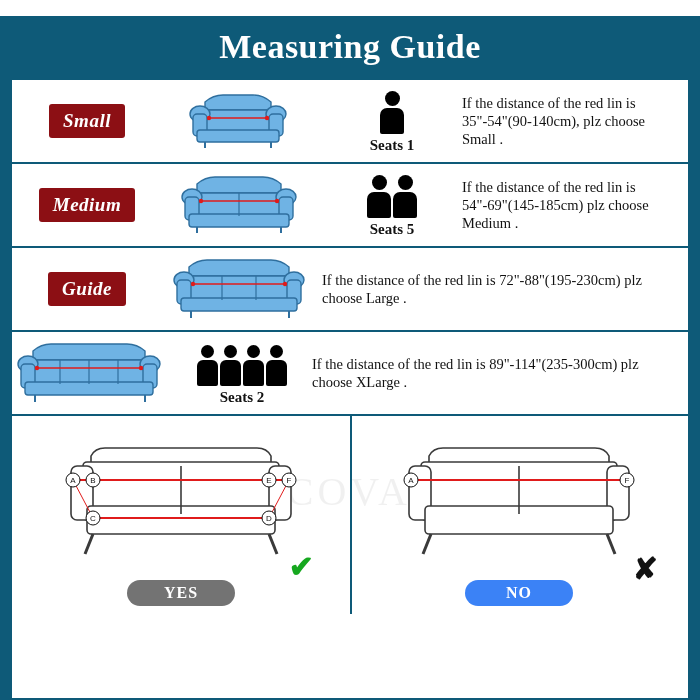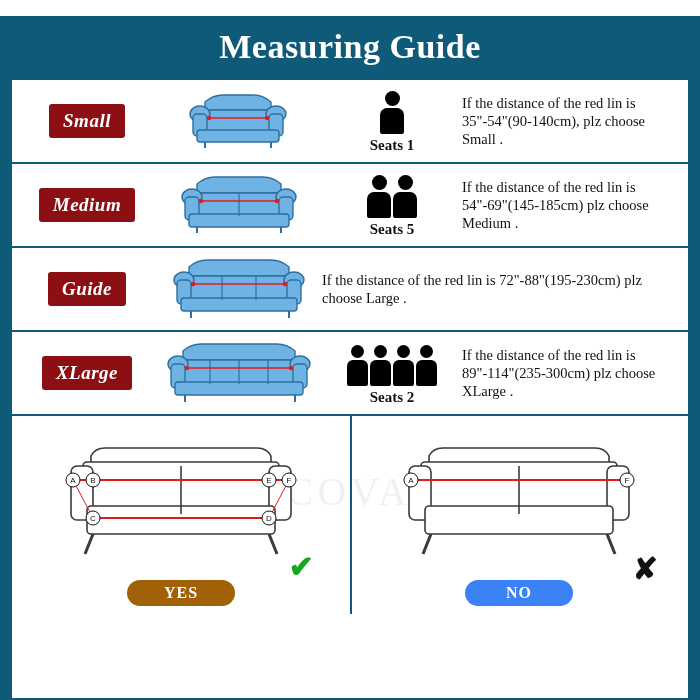--- a/index.html
+++ b/index.html
@@ -102,21 +102,21 @@
   .tag {
     position: absolute;
     bottom: 8px;
     width: 108px; height: 26px;
     border-radius: 13px;
     display: flex; align-items: center; justify-content: center;
     color: #ffffff; font-weight: bold; font-size: 16px;
     font-family: "Liberation Serif", serif;
     letter-spacing: 1px;
   }
-  .tag.yes { background: #a16207; left: 50%; transform: translateX(-50%); }
+  .tag.yes { background: #737373; left: 50%; transform: translateX(-50%); }
   .tag.no  { background: #3b82f6; left: 50%; transform: translateX(-50%); }
   .mark {
     position: absolute;
     font-size: 30px; font-weight: bold;
     font-family: "Liberation Serif", serif;
   }
   .mark.check { color: #16a81f; right: 36px; bottom: 30px; }
   .mark.cross { color: #111; right: 30px; bottom: 28px; }
   .watermark {
     position: absolute;
@@ -245,23 +245,20 @@
           </g>
           <line x1="26" y1="31" x2="118" y2="31" stroke="#e01b1b" stroke-width="1.6"></line>
           <circle cx="26" cy="31" r="2.2" fill="#e01b1b"></circle>
           <circle cx="118" cy="31" r="2.2" fill="#e01b1b"></circle>
         </svg>
       </div>
       <div class="cell-text">If the distance of the red lin is  72"-88"(195-230cm) plz choose Large .</div>
     </div>
 
     <div class="row">
-      <div class="cell-size">
-        <div class="size-badge">XLarge</div>
-      </div>
       <div class="cell-sofa">
         <svg width="150" height="74" viewBox="0 0 150 74">
           <g stroke="#2f6f9e" stroke-width="1.4" fill="#6fb3e4">
             <path d="M16 15 q8 -7 18 -7 h76 q10 0 18 7 v9 h-112 z"></path>
             <rect x="14" y="24" width="116" height="24" rx="3"></rect>
             <ellipse cx="11" cy="28" rx="10" ry="8"></ellipse>
             <ellipse cx="133" cy="28" rx="10" ry="8"></ellipse>
             <rect x="4" y="28" width="14" height="24" rx="4"></rect>
             <rect x="126" y="28" width="14" height="24" rx="4"></rect>
             <rect x="8" y="46" width="128" height="13" rx="3"></rect>

